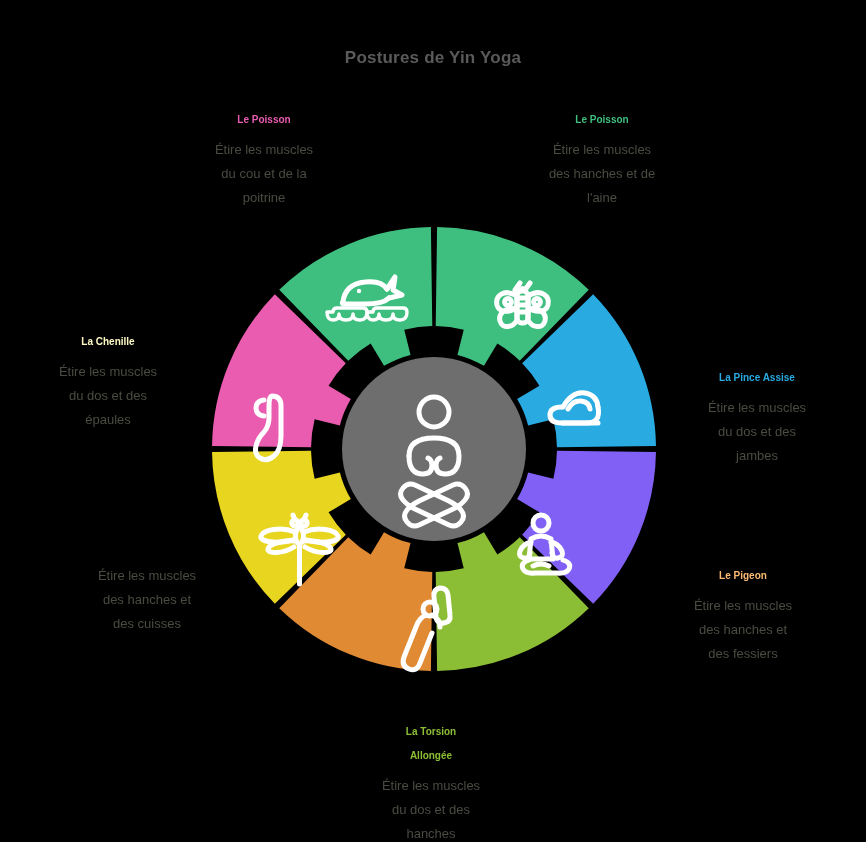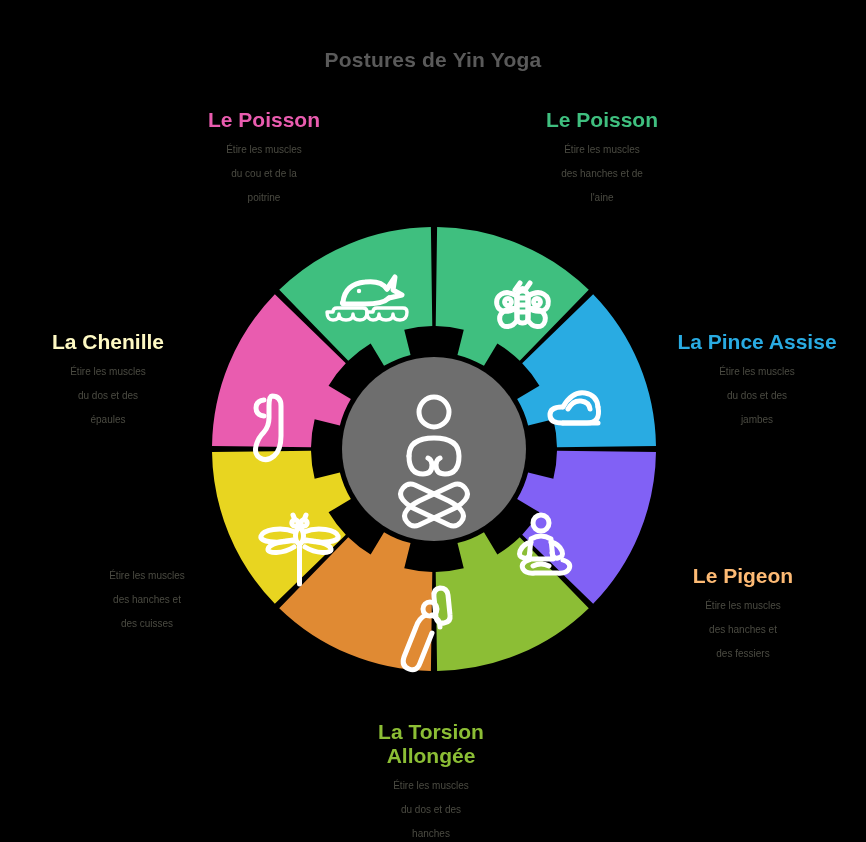--- a/index.html
+++ b/index.html
@@ -16,47 +16,47 @@
     height: 842px;
     background: #000000;
   }
   #chart-title {
     position: absolute;
     top: 48px;
     left: 0;
     width: 866px;
     text-align: center;
     color: #5a5a5a;
-    font-size: 21px;
+    font-size: 17px;
     font-weight: bold;
     letter-spacing: 0.2px;
   }
   .wheel-wrap {
     position: absolute;
     left: 209px;
     top: 224px;
     width: 450px;
     height: 450px;
   }
   .wheel-wrap svg { display: block; }
 
   
   .label-block {
     position: absolute;
     text-align: center;
   }
   .label-title {
-    font-size: 21px;
+    font-size: 10px;
     font-weight: bold;
     line-height: 24px;
     margin: 0 0 6px 0;
     white-space: pre-line;
   }
   .label-desc {
-    font-size: 10px;
+    font-size: 13px;
     line-height: 24px;
     color: #4b4b42;
     margin: 0;
     white-space: pre-line;
   }
 
   
   #label-poisson   { left: 148px; top: 108px; width: 232px; }
   #label-papillon  { left: 486px; top: 108px; width: 232px; }
   #label-pince     { left: 648px; top: 330px; width: 218px; }
@@ -191,21 +191,21 @@
   </div>
 
   <div class="label-block" id="label-papillon">
     <div class="label-title" style="color: rgb(63, 191, 127);">Le Poisson</div>
     <div class="label-desc">Étire les muscles
 des hanches et de
 l'aine</div>
   </div>
 
   <div class="label-block" id="label-pince">
-    <div class="label-title" style="color: rgb(41, 171, 226);">La Pince Assise</div>
+    <div class="label-title" style="color: rgb(41, 171, 226); margin-top: 36px;">La Pince Assise</div>
     <div class="label-desc">Étire les muscles
 du dos et des
 jambes</div>
   </div>
 
   <div class="label-block" id="label-pigeon">
     <div class="label-title" style="color: #fdba74;">Le Pigeon</div>
     <div class="label-desc">Étire les muscles
 des hanches et
 des fessiers</div>

